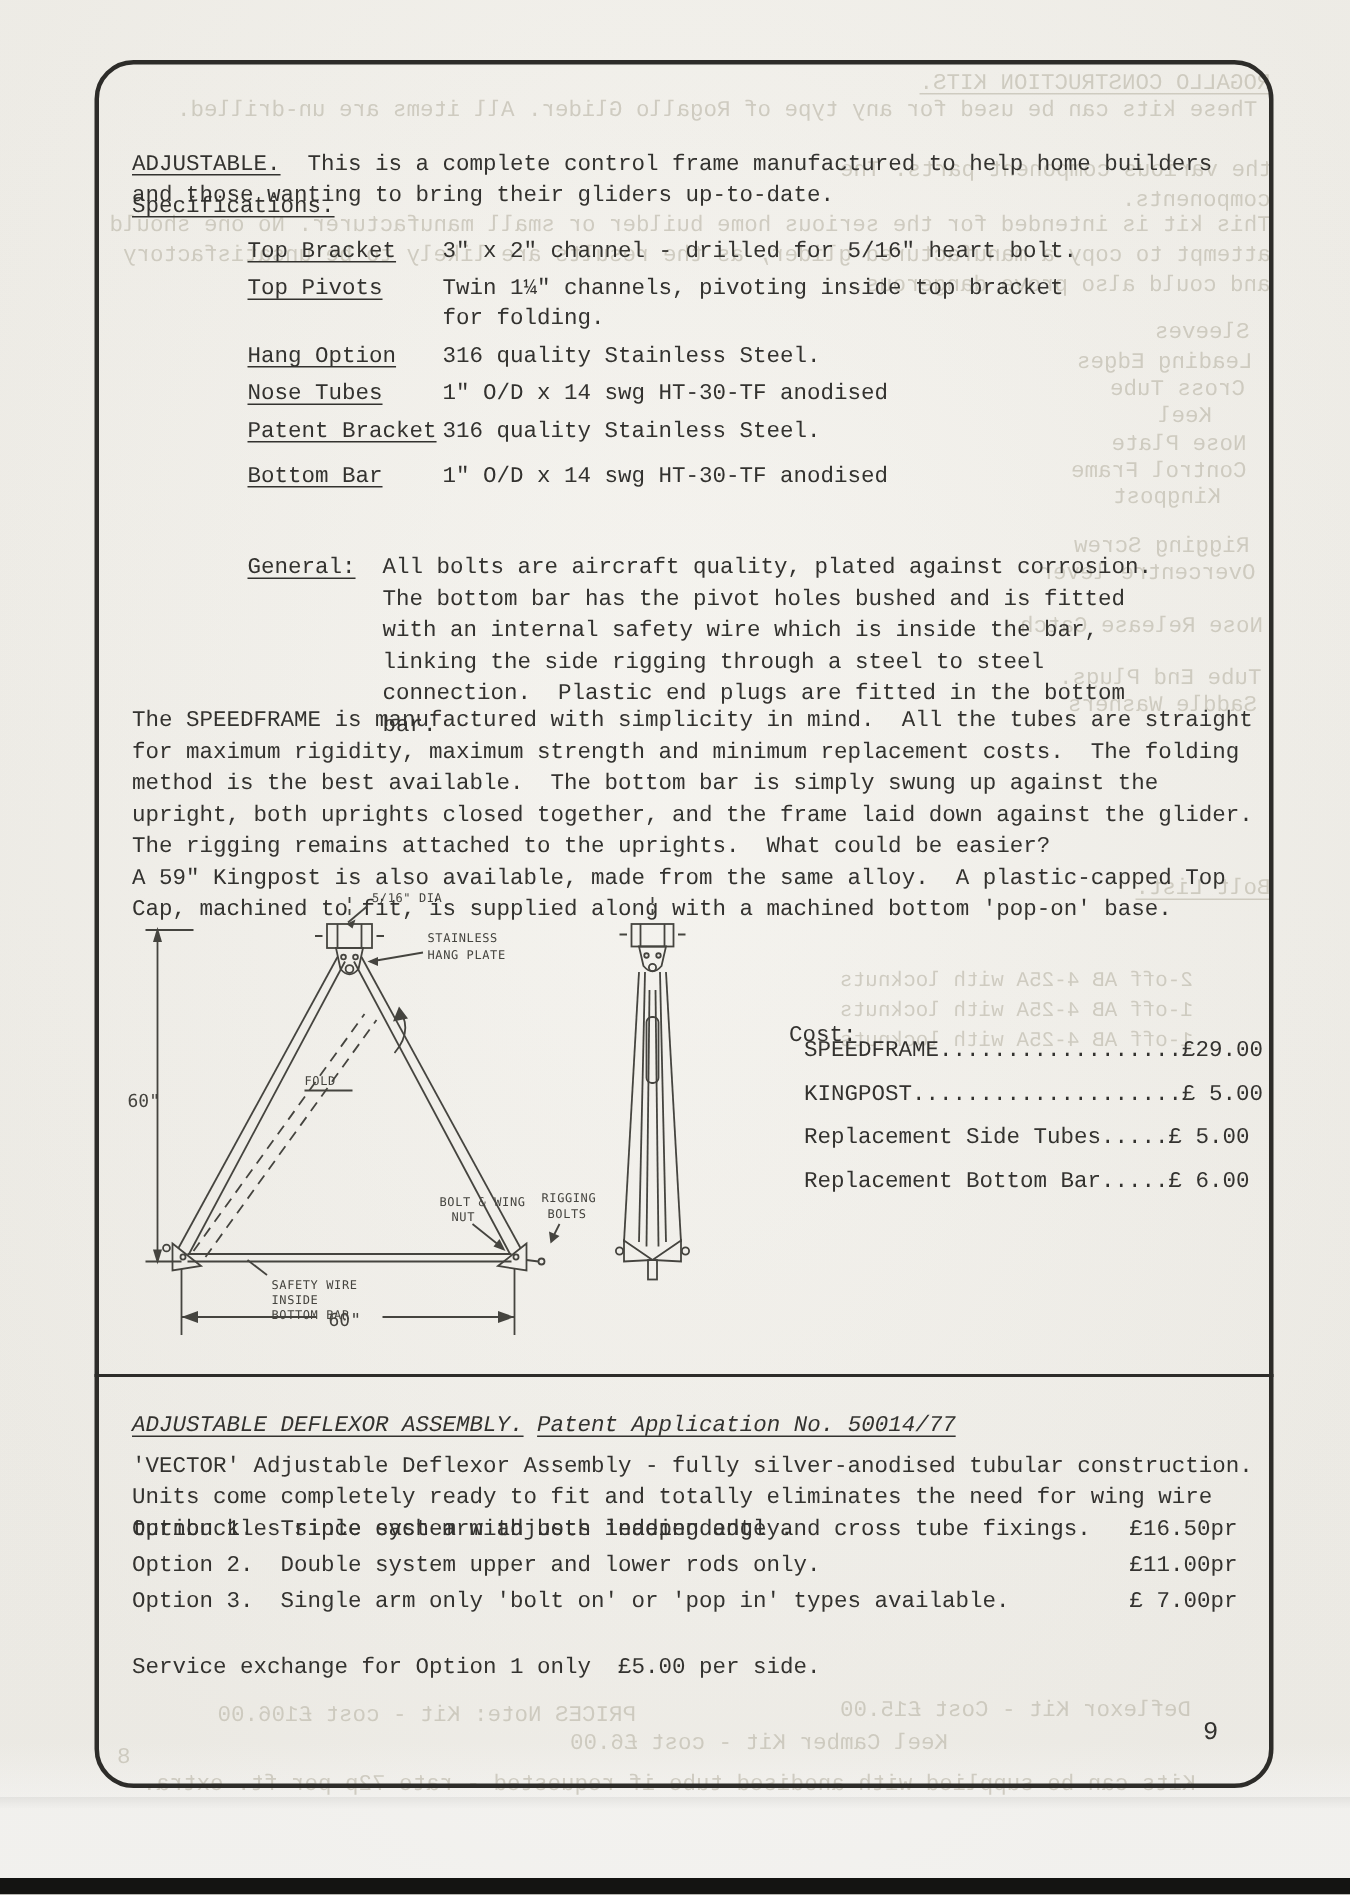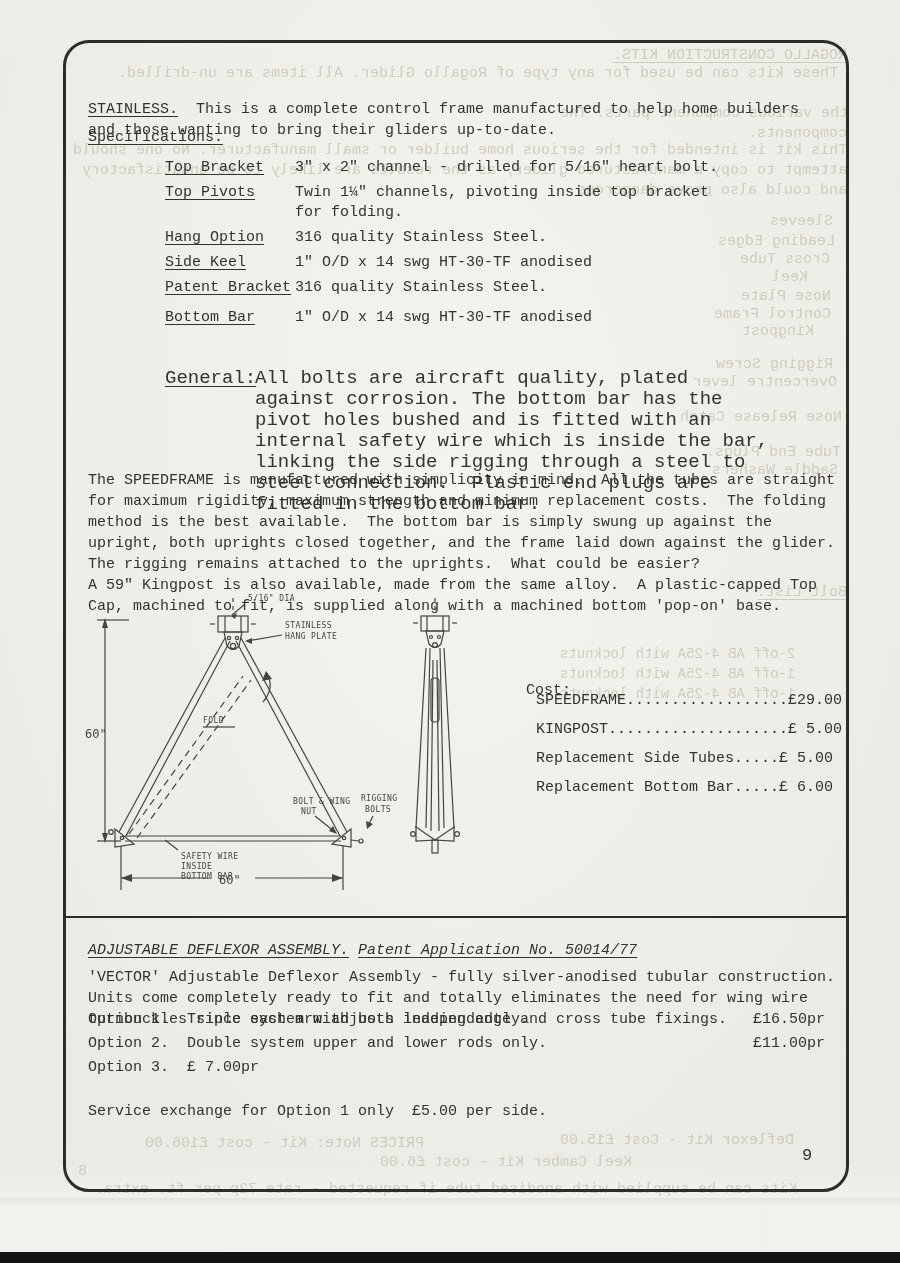--- a/index.html
+++ b/index.html
@@ -26,21 +26,21 @@
     border-top:2px solid #2d2c29;z-index:3;}
   .txt{position:absolute;font-size:15px;line-height:21px;white-space:pre-wrap;z-index:2;}
   .nowrap{white-space:nowrap;font-style:italic;}
   .u{text-decoration:underline;text-underline-offset:3px;text-decoration-thickness:1px;}
   
   #specs{position:absolute;left:165px;top:158px;width:575px;z-index:2;}
   .spec-row{display:flex;font-size:15px;line-height:20px;margin-bottom:5px;}
   .spec-label{width:130px;flex:none;text-decoration:underline;text-underline-offset:3px;}
   .spec-value{width:430px;white-space:pre-wrap;}
   
-  #general{position:absolute;left:165px;top:368px;width:610px;z-index:2;font-size:19px;line-height:21px;}
+  #general{position:absolute;left:165px;top:368px;width:610px;z-index:2;font-size:15px;line-height:21px;}
   #general .glabel{position:absolute;left:0;top:0;text-decoration:underline;text-underline-offset:3px;}
   #general .gtext{display:block;margin-left:90px;width:522px;white-space:pre-wrap;}
   
   #cost{position:absolute;left:482px;top:676px;z-index:2;font-size:15px;line-height:29px;}
   #cost .cost-label{position:absolute;left:0;top:0;margin-left:44px;}
   #cost .cost-items{margin-left:54px;margin-top:10px;}
   .cost-row span{white-space:pre;}
   
   #options{position:absolute;left:88px;top:1008px;width:737px;z-index:2;font-size:15px;}
   .opt-row{display:flex;line-height:24px;}
@@ -89,39 +89,39 @@
 <div class="ghost small" style="left:560px;top:684px;">1-off AB 4-25A with locknuts</div>
 <div class="ghost" style="left:145px;top:1134px;">PRICES Note: Kit - cost £106.00</div>
 <div class="ghost" style="left:560px;top:1131px;">Deflexor Kit - Cost £15.00</div>
 <div class="ghost" style="left:380px;top:1153px;">Keel Camber Kit - cost £6.00</div>
 <div class="ghost" style="left:95px;top:1180px;">Kits can be supplied with anodised tube if requested - rate 72p per ft. extra.</div>
 <div class="ghost" style="left:78px;top:1162px;">8</div>
 
 <div id="frame"></div>
 <div id="divider"></div>
 
-<p class="txt" style="left:88px;top:84px;width:745px;"><span class="u">STAINLESS.</span><span>  This is a complete control frame manufactured to help home builders and those wanting to bring their gliders up-to-date.</span></p>
+<p class="txt" style="left:88px;top:84px;width:745px;"><span class="u">ADJUSTABLE.</span><span>  This is a complete control frame manufactured to help home builders and those wanting to bring their gliders up-to-date.</span></p>
 
 <div class="txt u" style="left:88px;top:127px;">Specifications.</div>
 
 <div id="specs">
   <div class="spec-row">
       <span class="spec-label">Top Bracket</span>
       <span class="spec-value">3" x 2" channel - drilled for 5/16" heart bolt.</span>
     </div>
   <div class="spec-row">
       <span class="spec-label">Top Pivots</span>
       <span class="spec-value">Twin 1¼" channels, pivoting inside top bracket for folding.</span>
     </div>
   <div class="spec-row">
       <span class="spec-label">Hang Option</span>
       <span class="spec-value">316 quality Stainless Steel.</span>
     </div>
   <div class="spec-row">
-      <span class="spec-label">Side Keel</span>
+      <span class="spec-label">Nose Tubes</span>
       <span class="spec-value">1" O/D x 14 swg HT-30-TF anodised</span>
     </div>
   <div class="spec-row">
       <span class="spec-label">Patent Bracket</span>
       <span class="spec-value">316 quality Stainless Steel.</span>
     </div>
   <div class="spec-row">
     </div>
   <div class="spec-row">
       <span class="spec-label">Bottom Bar</span>
@@ -255,19 +255,20 @@
       <span class="opt-text">Triple system with both leading edge and cross tube fixings.</span>
       <span class="opt-price">£16.50pr</span>
     </div>
   <div class="opt-row">
       <span class="opt-label">Option 2.</span>
       <span class="opt-text">Double system upper and lower rods only.</span>
       <span class="opt-price">£11.00pr</span>
     </div>
   <div class="opt-row">
       <span class="opt-label">Option 3.</span>
+      <span class="opt-text">Single arm only 'bolt on' or 'pop in' types available.</span>
       <span class="opt-price">£ 7.00pr</span>
     </div>
 </div>
 
 <p class="txt" style="left:88px;top:1086px;width:748px;">Service exchange for Option 1 only  £5.00 per side.</p>
 
 <div id="page-num">9</div>
 
 </body></html>

